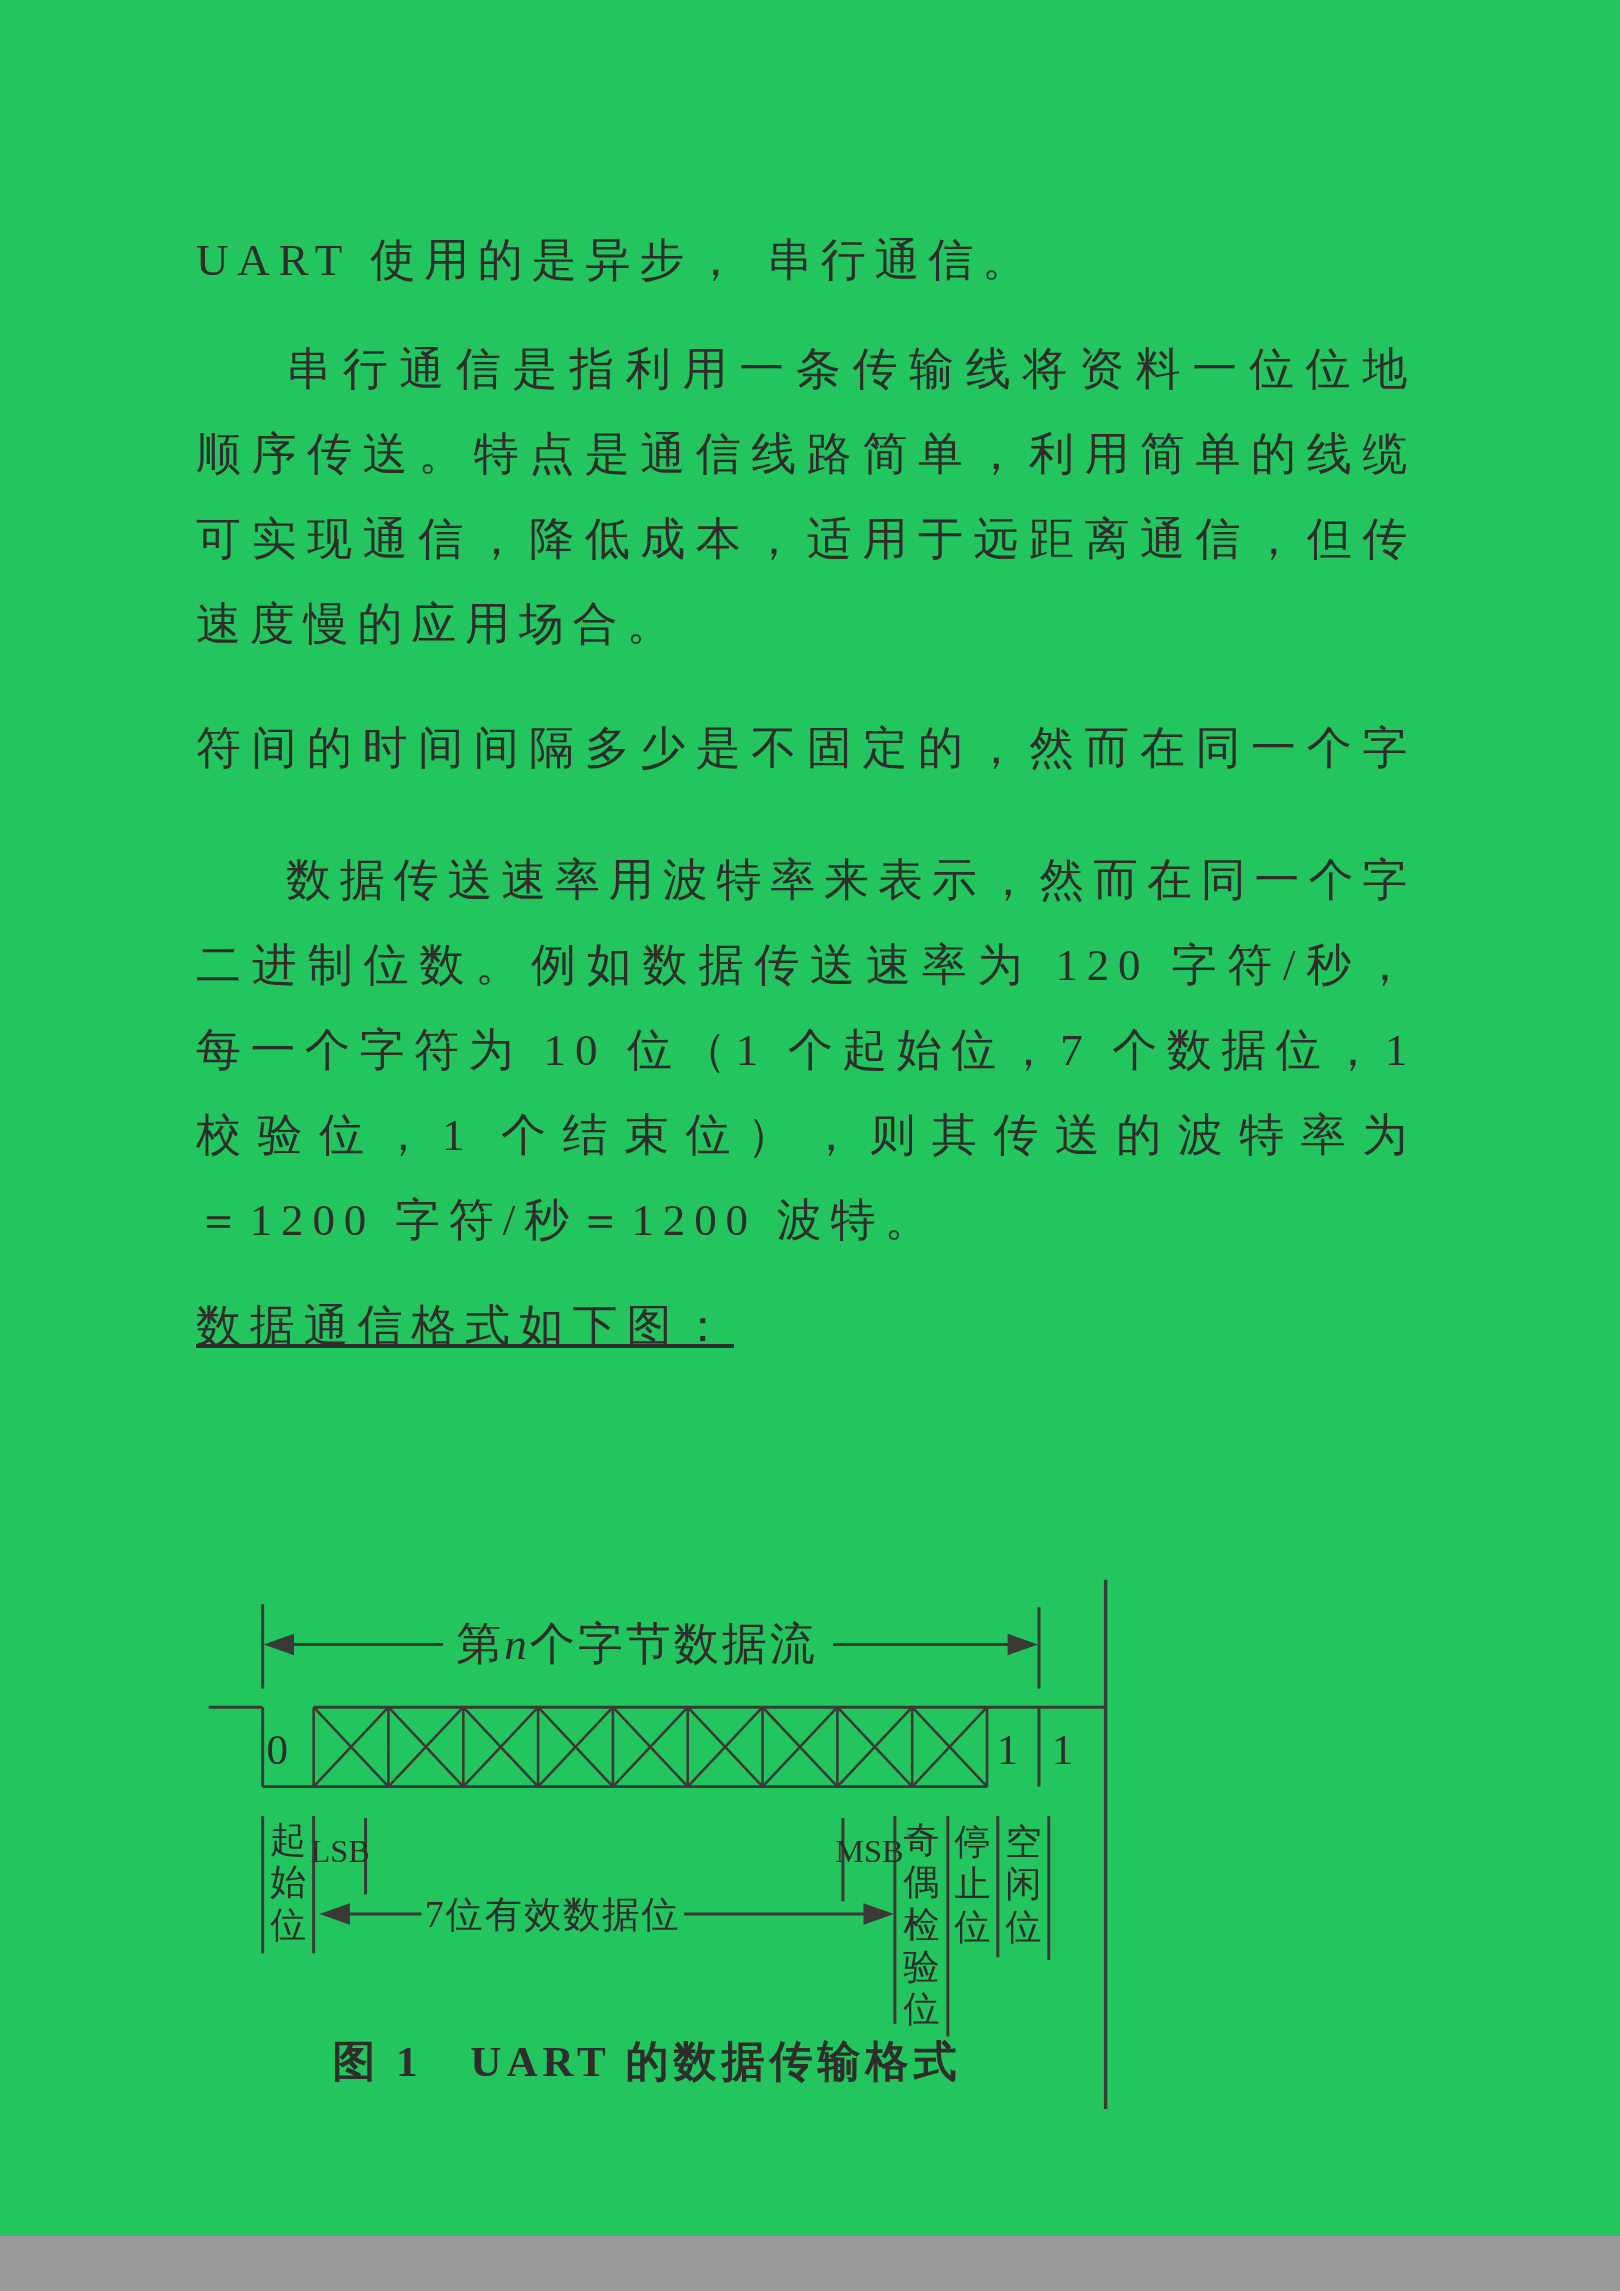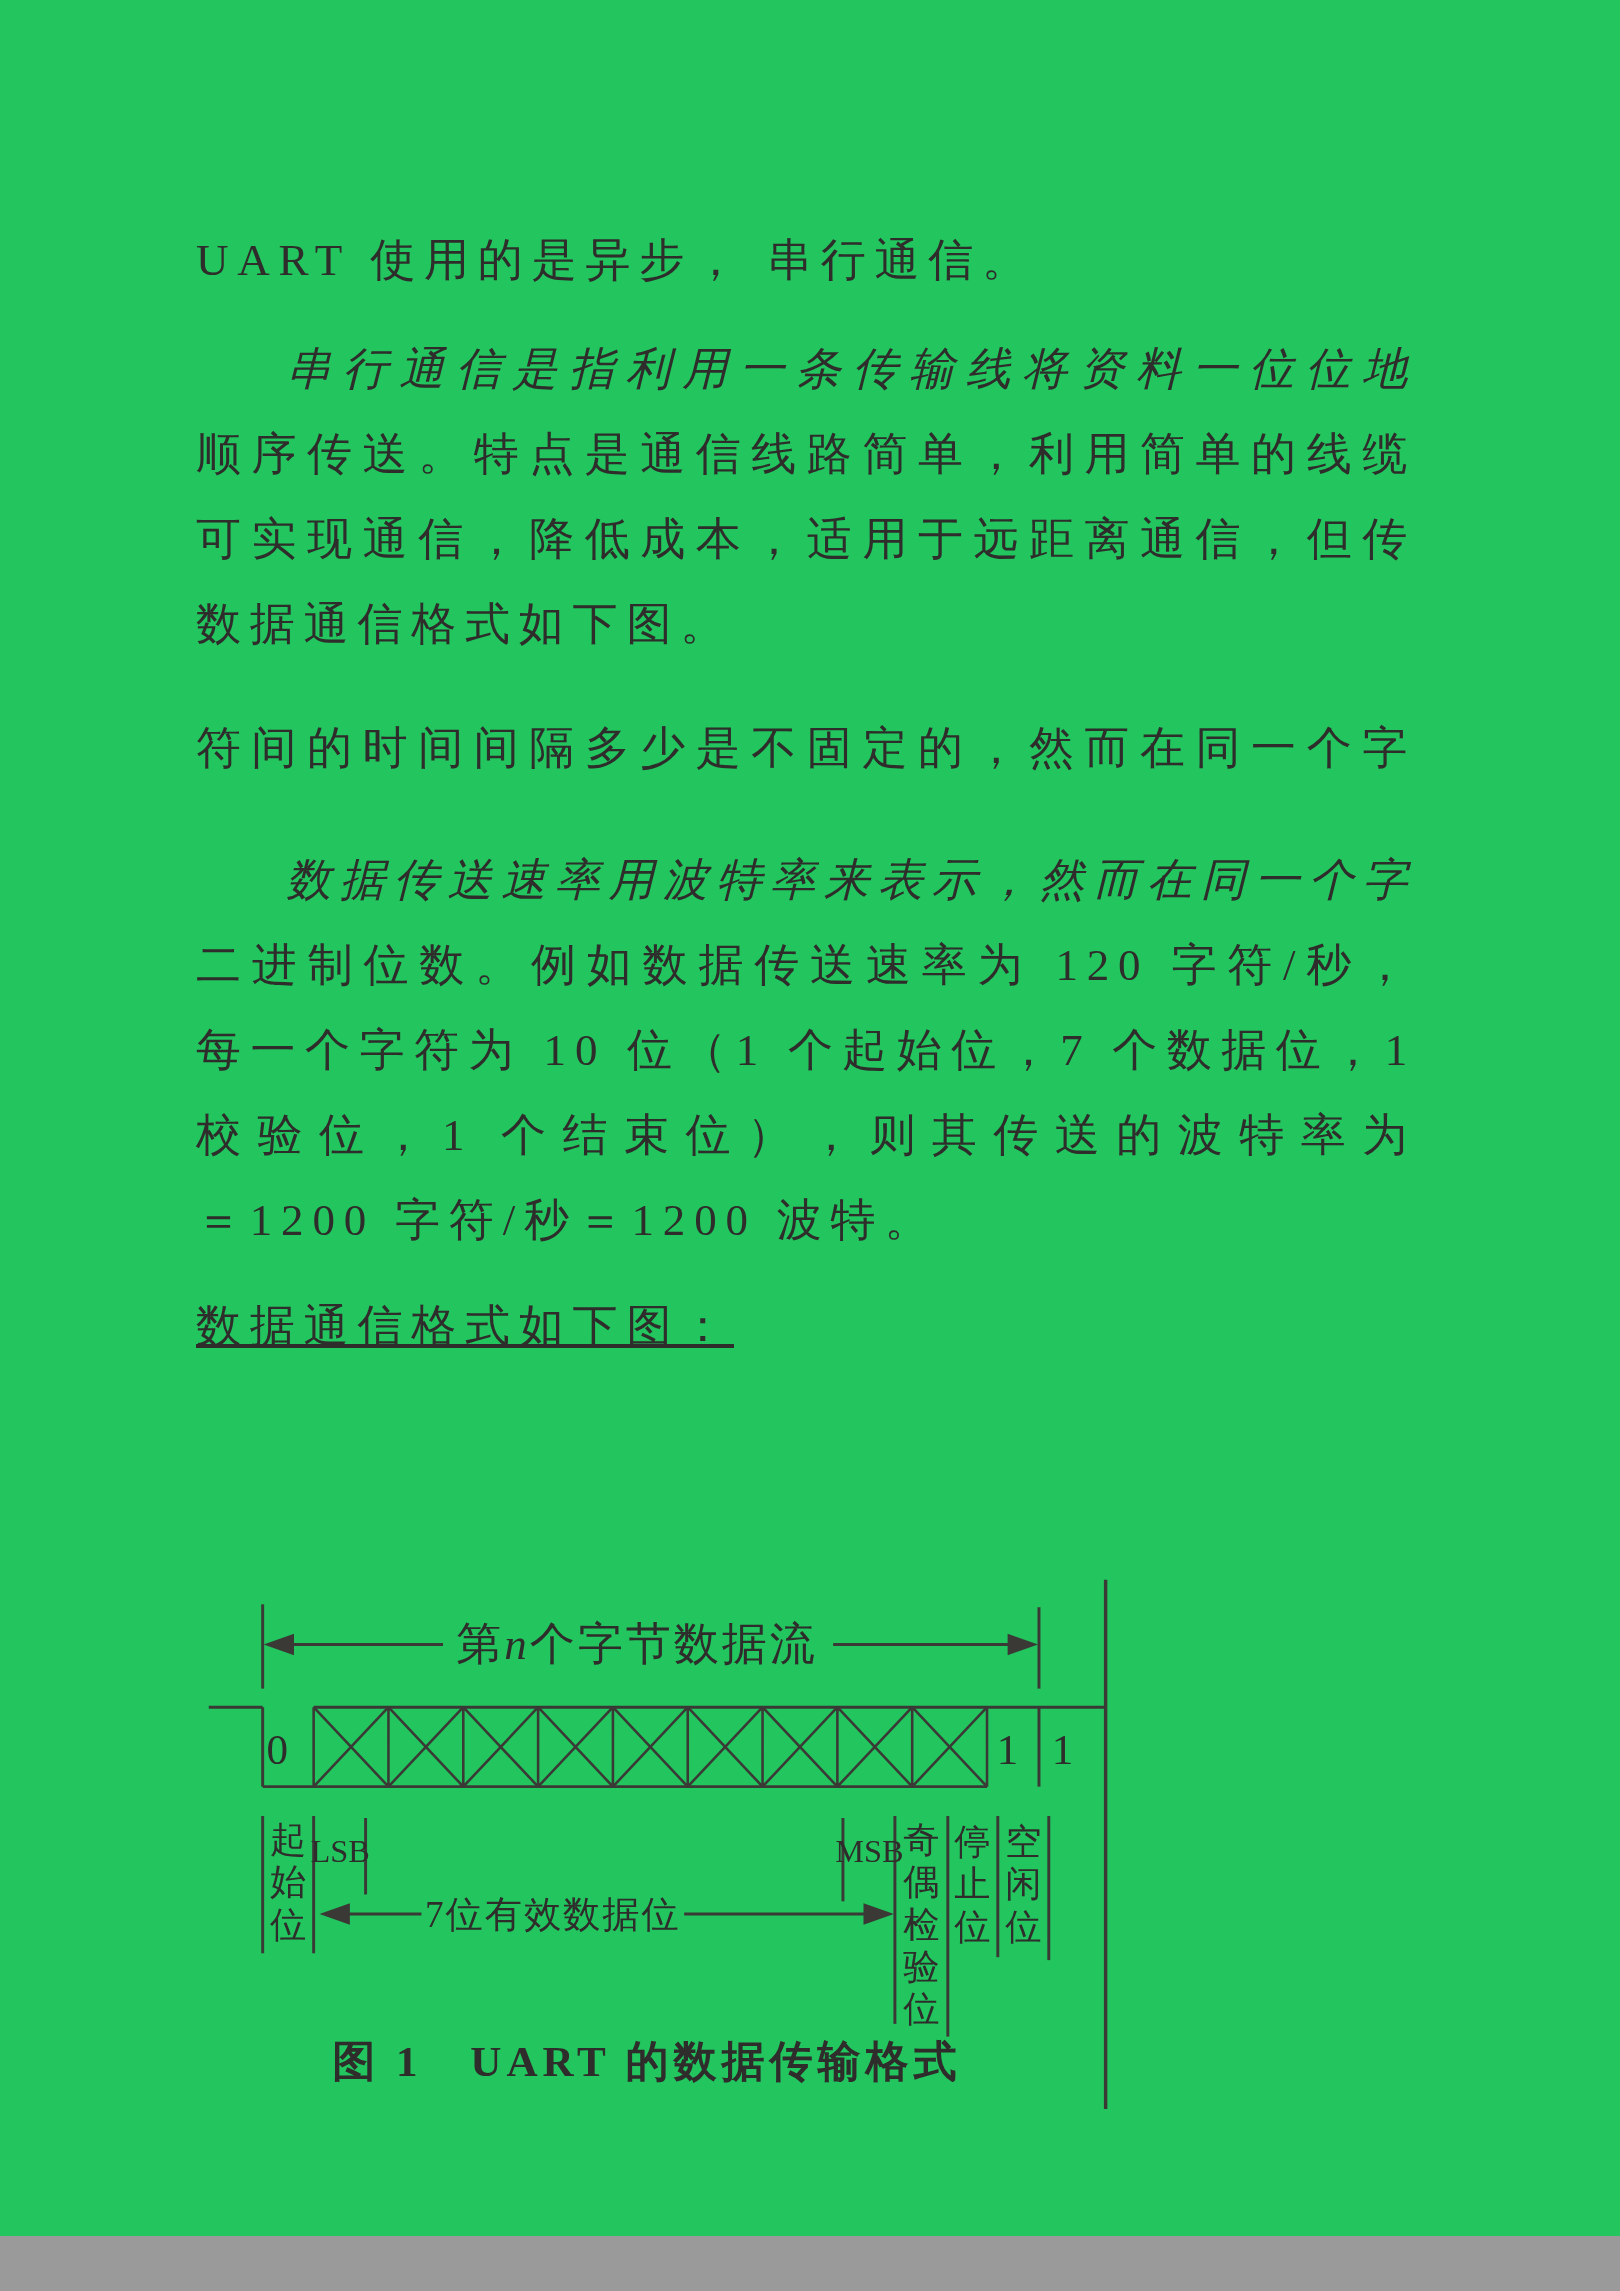--- a/index.html
+++ b/index.html
@@ -15,21 +15,21 @@
   .para { }
   .line {
     font-size:45px; height:85px; line-height:85px;
     letter-spacing:8.8px; white-space:nowrap;
   }
   .line.fill {
     white-space:normal;
     text-align:justify; text-align-last:justify;
     overflow:hidden;
   }
-  .line.indent { text-indent:90px;font-style:italic; }
+  .line.indent { text-indent:90px; }
   .figure { position:absolute; left:147px; top:1568px; width:990px; height:549px; }
   .figure svg { display:block; width:100%; height:100%; }
   .figure text {
     font-family:"Liberation Serif","DejaVu Serif",serif;
     fill:#2e2d2b;
   }
   .stroke { stroke:#3a3936; fill:none; }
 </style>
 </head>
 <body>
@@ -37,21 +37,21 @@
 <div class="page">
 
   <div class="text-col" id="text-column">
       <div class="para" style="margin-top: 218px;">
         <div class="line">UART 使用的是异步， 串行通信。</div>
       </div>
       <div class="para" style="margin-top: 23.5px;">
         <div class="line fill indent">串行通信是指利用一条传输线将资料一位位地</div>
         <div class="line fill">顺序传送。特点是通信线路简单，利用简单的线缆就</div>
         <div class="line fill">可实现通信，降低成本，适用于远距离通信，但传输</div>
-        <div class="line">数据通信格式如下图。</div>
+        <div class="line">速度慢的应用场合。</div>
       </div>
       <div class="para" style="margin-top: 39px;">
         <div class="line fill">符间的时间间隔多少是不固定的，然而在同一个字符</div>
       </div>
       <div class="para" style="margin-top: 47px;">
         <div class="line fill indent">数据传送速率用波特率来表示，然而在同一个字符</div>
         <div class="line fill">二进制位数。例如数据传送速率为 120 字符/秒，而</div>
         <div class="line fill">每一个字符为 10 位（1 个起始位，7 个数据位，1 个</div>
         <div class="line fill">校验位，1 个结束位），则其传送的波特率为 10×120</div>
         <div class="line">＝1200 字符/秒＝1200 波特。</div>

